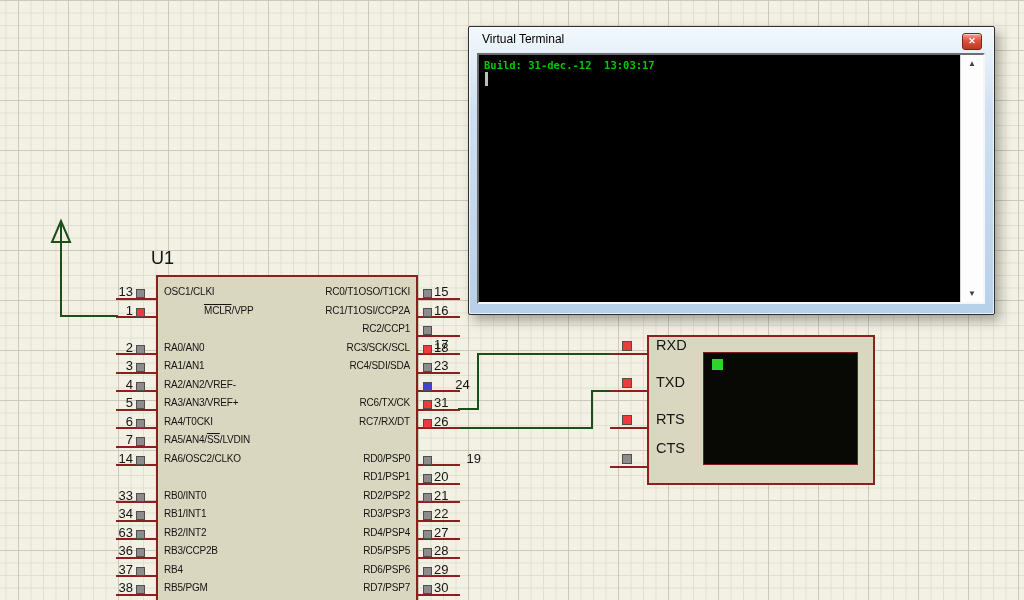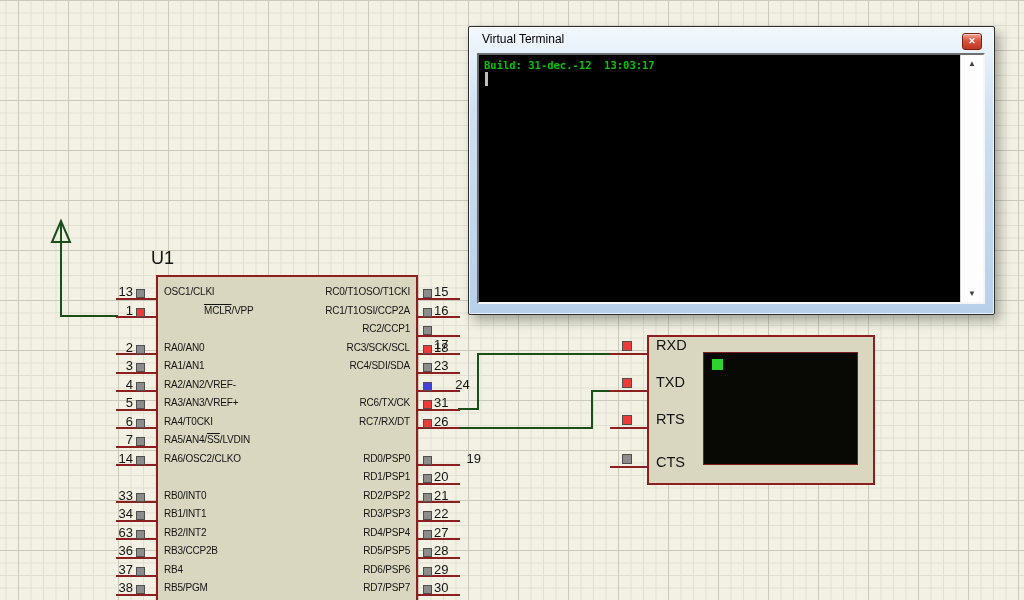--- a/index.html
+++ b/index.html
@@ -210,14 +210,14 @@
     <div class="ind" style="left: 622px; top: 341px; width: 8px; height: 8px; background: rgb(237, 59, 59);"></div>
     <div class="tplabel" style="left: 656px; top: 337px;">RXD</div>
     <div class="pinline" style="left: 610px; top: 390px; width: 39px;"></div>
     <div class="ind" style="left: 622px; top: 378px; width: 8px; height: 8px; background: rgb(237, 59, 59);"></div>
     <div class="tplabel" style="left: 656px; top: 374px;">TXD</div>
     <div class="pinline" style="left: 610px; top: 427px; width: 39px;"></div>
     <div class="ind" style="left: 622px; top: 415px; width: 8px; height: 8px; background: rgb(237, 59, 59);"></div>
     <div class="tplabel" style="left: 656px; top: 411px;">RTS</div>
     <div class="pinline" style="left: 610px; top: 466px; width: 39px;"></div>
     <div class="ind" style="left: 622px; top: 454px; width: 8px; height: 8px; background: rgb(140, 140, 140);"></div>
-    <div class="tplabel" style="left: 656px; top: 454px; text-align: center;">CTS</div>
+    <div class="tplabel" style="left: 656px; top: 440px; text-align: center;">CTS</div>
   </div>
 
 </body></html>

